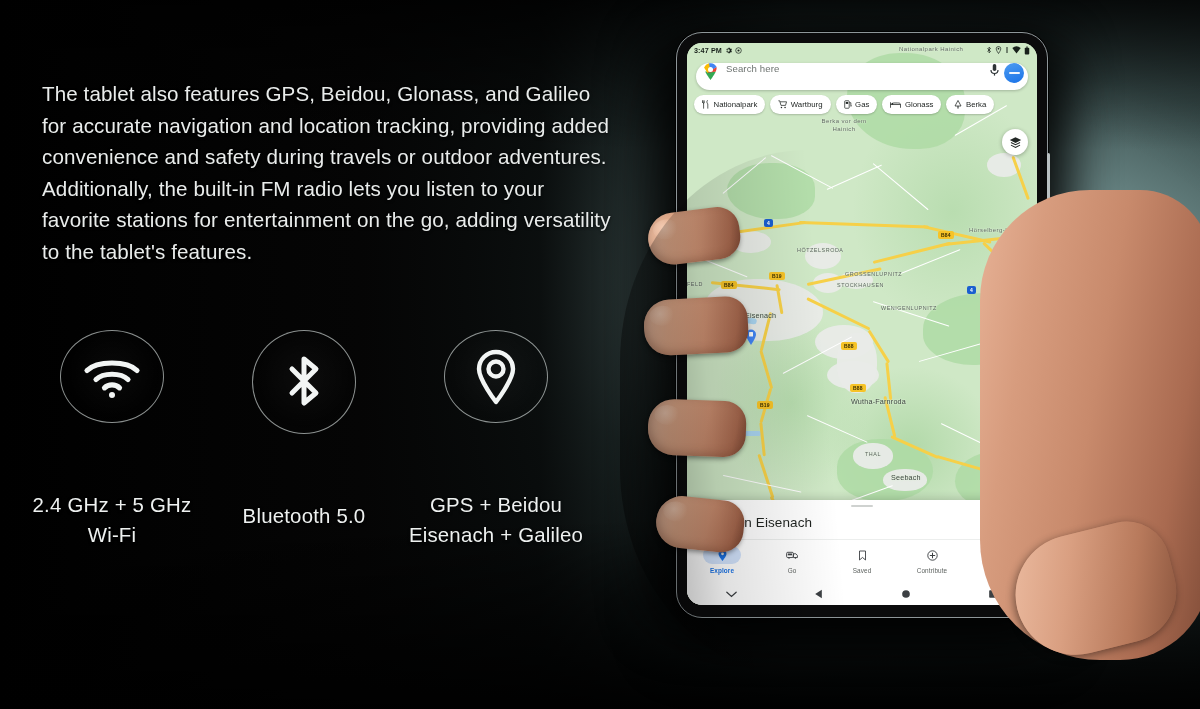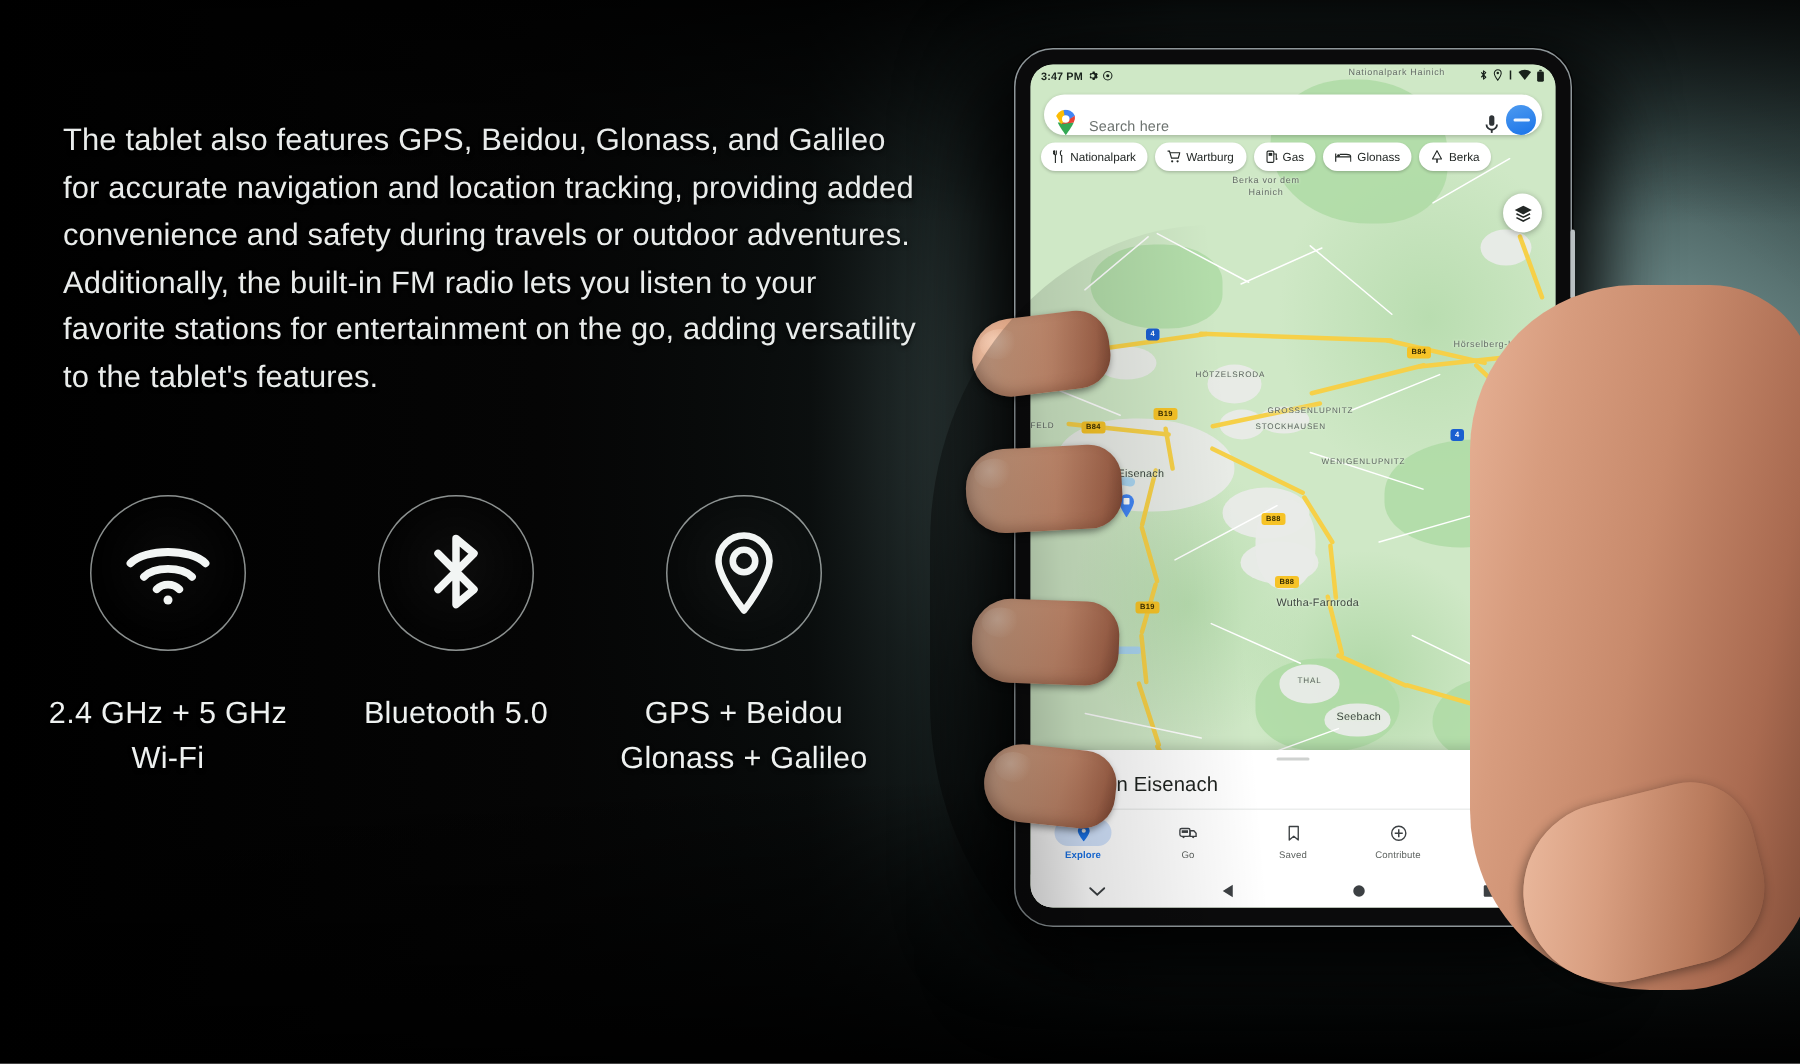--- a/index.html
+++ b/index.html
@@ -52,21 +52,21 @@
     text-shadow: 0 1px 3px rgba(0,0,0,0.7);
   }
 
   .features {
     position: absolute; left: 16px; top: 330px;
     width: 600px; height: 220px;
     display: flex; z-index: 7;
   }
   .feature {
     width: 192px;
-    display: flex; flex-direction: column; align-items: center;
+    display: flex; flex-direction: column; align-items: center; gap: 40px;
   }
   .feature-ring {
     width: 104px; height: 104px; border-radius: 50%;
     border: 1.6px solid rgba(225,232,231,0.62);
     display: flex; align-items: center; justify-content: center;
     background: radial-gradient(circle at 50% 45%, rgba(255,255,255,0.035), rgba(255,255,255,0) 70%);
   }
   .feature-label {
     margin-top: 27px;
     color: #eef1f0;
@@ -194,21 +194,21 @@
     z-index: 9;
     font-size: 7px; color: #18211b; font-weight: 600;
   }
   .sb-left, .sb-right { display: flex; align-items: center; gap: 3px; }
   .sb-time { font-size: 7.2px; letter-spacing: 0.1px; }
 
   
   .searchbar {
     position: absolute; left: 9px; right: 9px; top: 20px; height: 27px;
     background: #fff; border-radius: 14px;
-    display: flex; align-items: flex-end; padding: 0 4px 0 7px;
+    display: flex; align-items: flex-start; padding: 0 4px 0 7px;
     box-shadow: 0 1px 3px rgba(0,0,0,0.22);
     z-index: 9;
   }
   .search-placeholder {
     flex: 1; margin-left: 8px;
     font-size: 9.6px; color: #6d7370; letter-spacing: 0.1px;
   }
   .avatar-btn {
     width: 20px; height: 20px; border-radius: 50%;
     background: linear-gradient(160deg,#4d9bf0,#1a73e8);
@@ -378,21 +378,21 @@
     </div>
 
     <div class="feature">
       <div class="feature-ring">
         <svg width="46" height="58" viewBox="0 0 46 58">
           <path d="M23 54 C23 54, 40 32, 40 21 A17 17 0 1 0 6 21 C6 32, 23 54, 23 54 Z" fill="none" stroke="#f2f5f4" stroke-width="4.4" stroke-linejoin="round"></path>
           <circle cx="23" cy="21" r="7.5" fill="none" stroke="#f2f5f4" stroke-width="4.4"></circle>
         </svg>
       </div>
       <div class="feature-label">GPS + Beidou
-Glonass + Galileo</div>
+Eisenach + Galileo</div>
     </div>
 
   </div>
 
   <div class="hand">
     <div class="palm"></div>
     <div class="thumb"></div>
     <div class="finger" style="left:28px; top:60px; width:92px; height:52px; transform:rotate(-7deg);"></div>
     <div class="finger" style="left:24px; top:148px; width:104px; height:56px; transform:rotate(-3deg);"></div>
     <div class="finger" style="left:28px; top:250px; width:98px; height:56px; transform:rotate(2deg);"></div>

